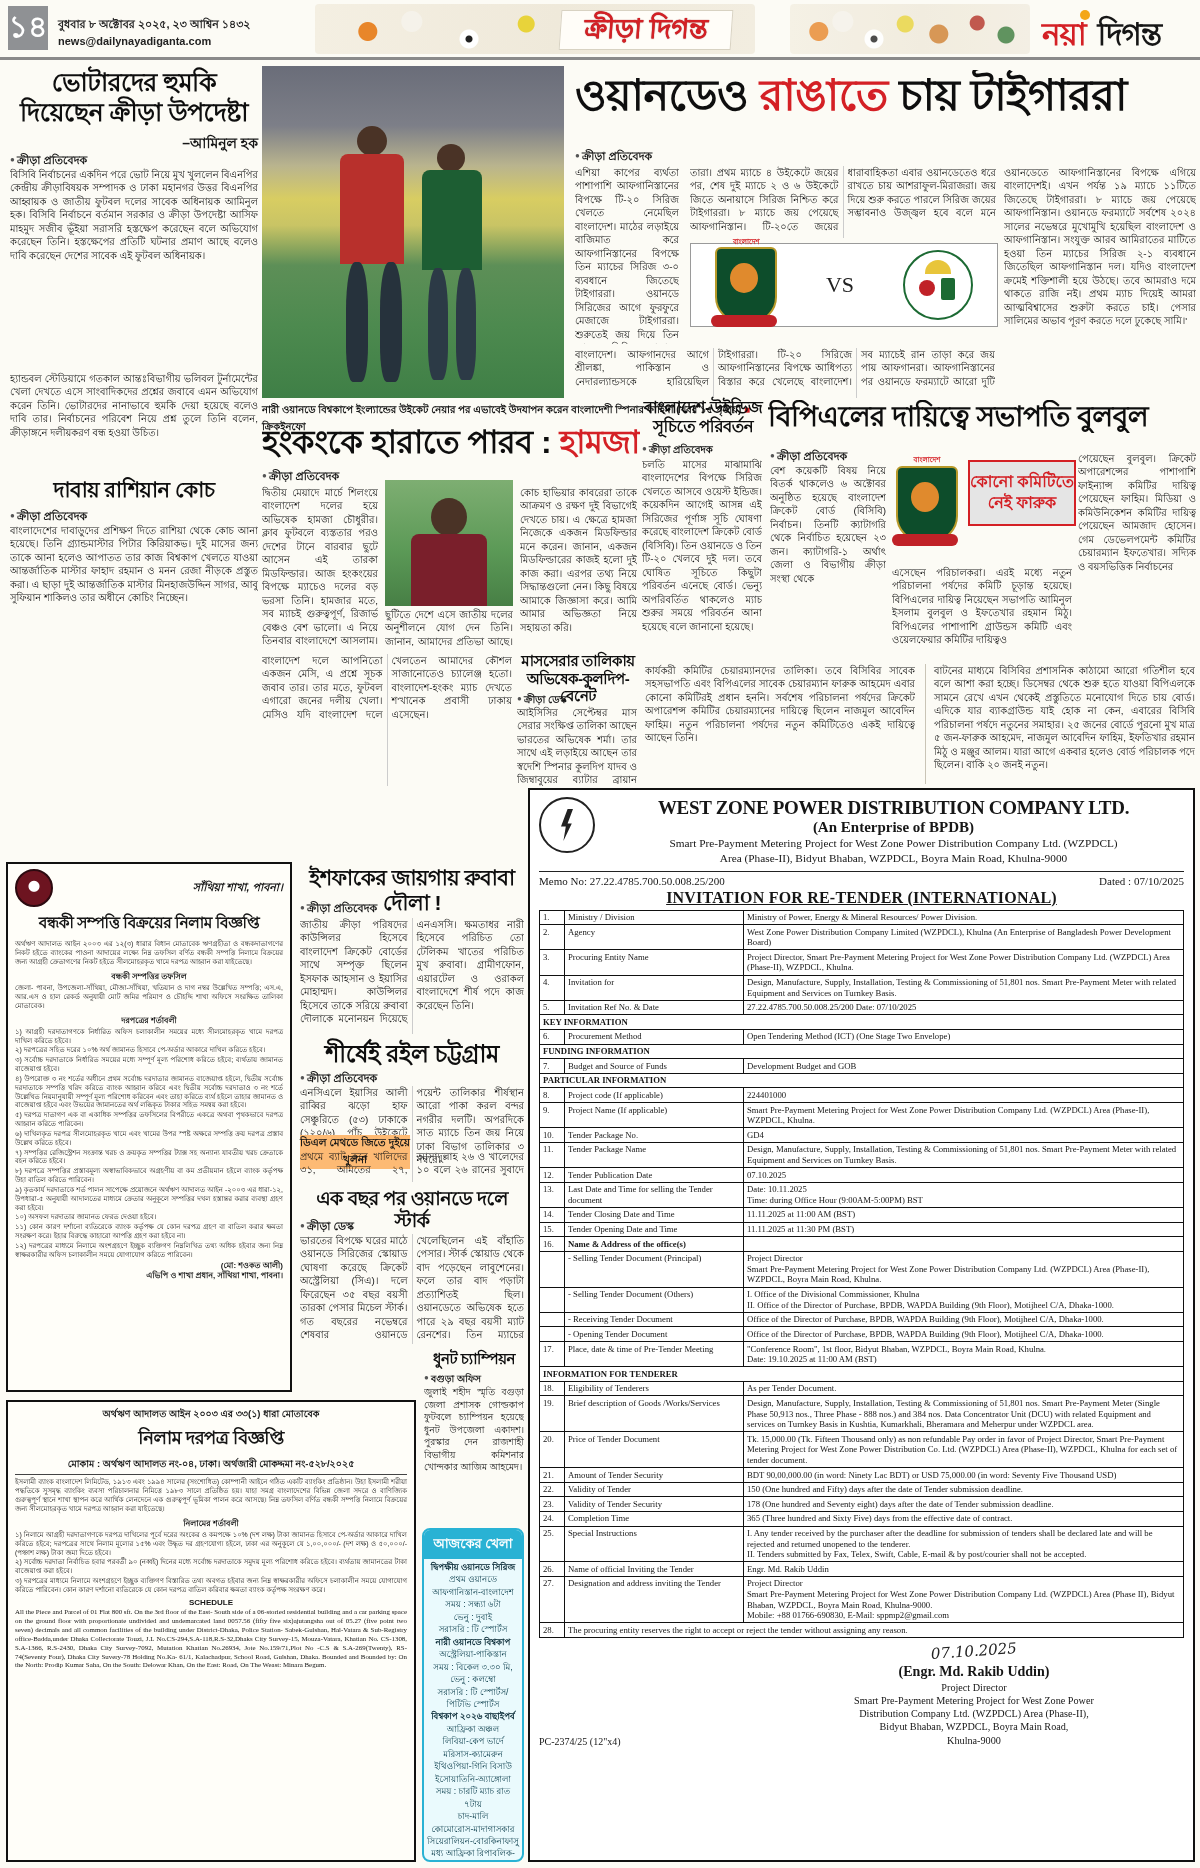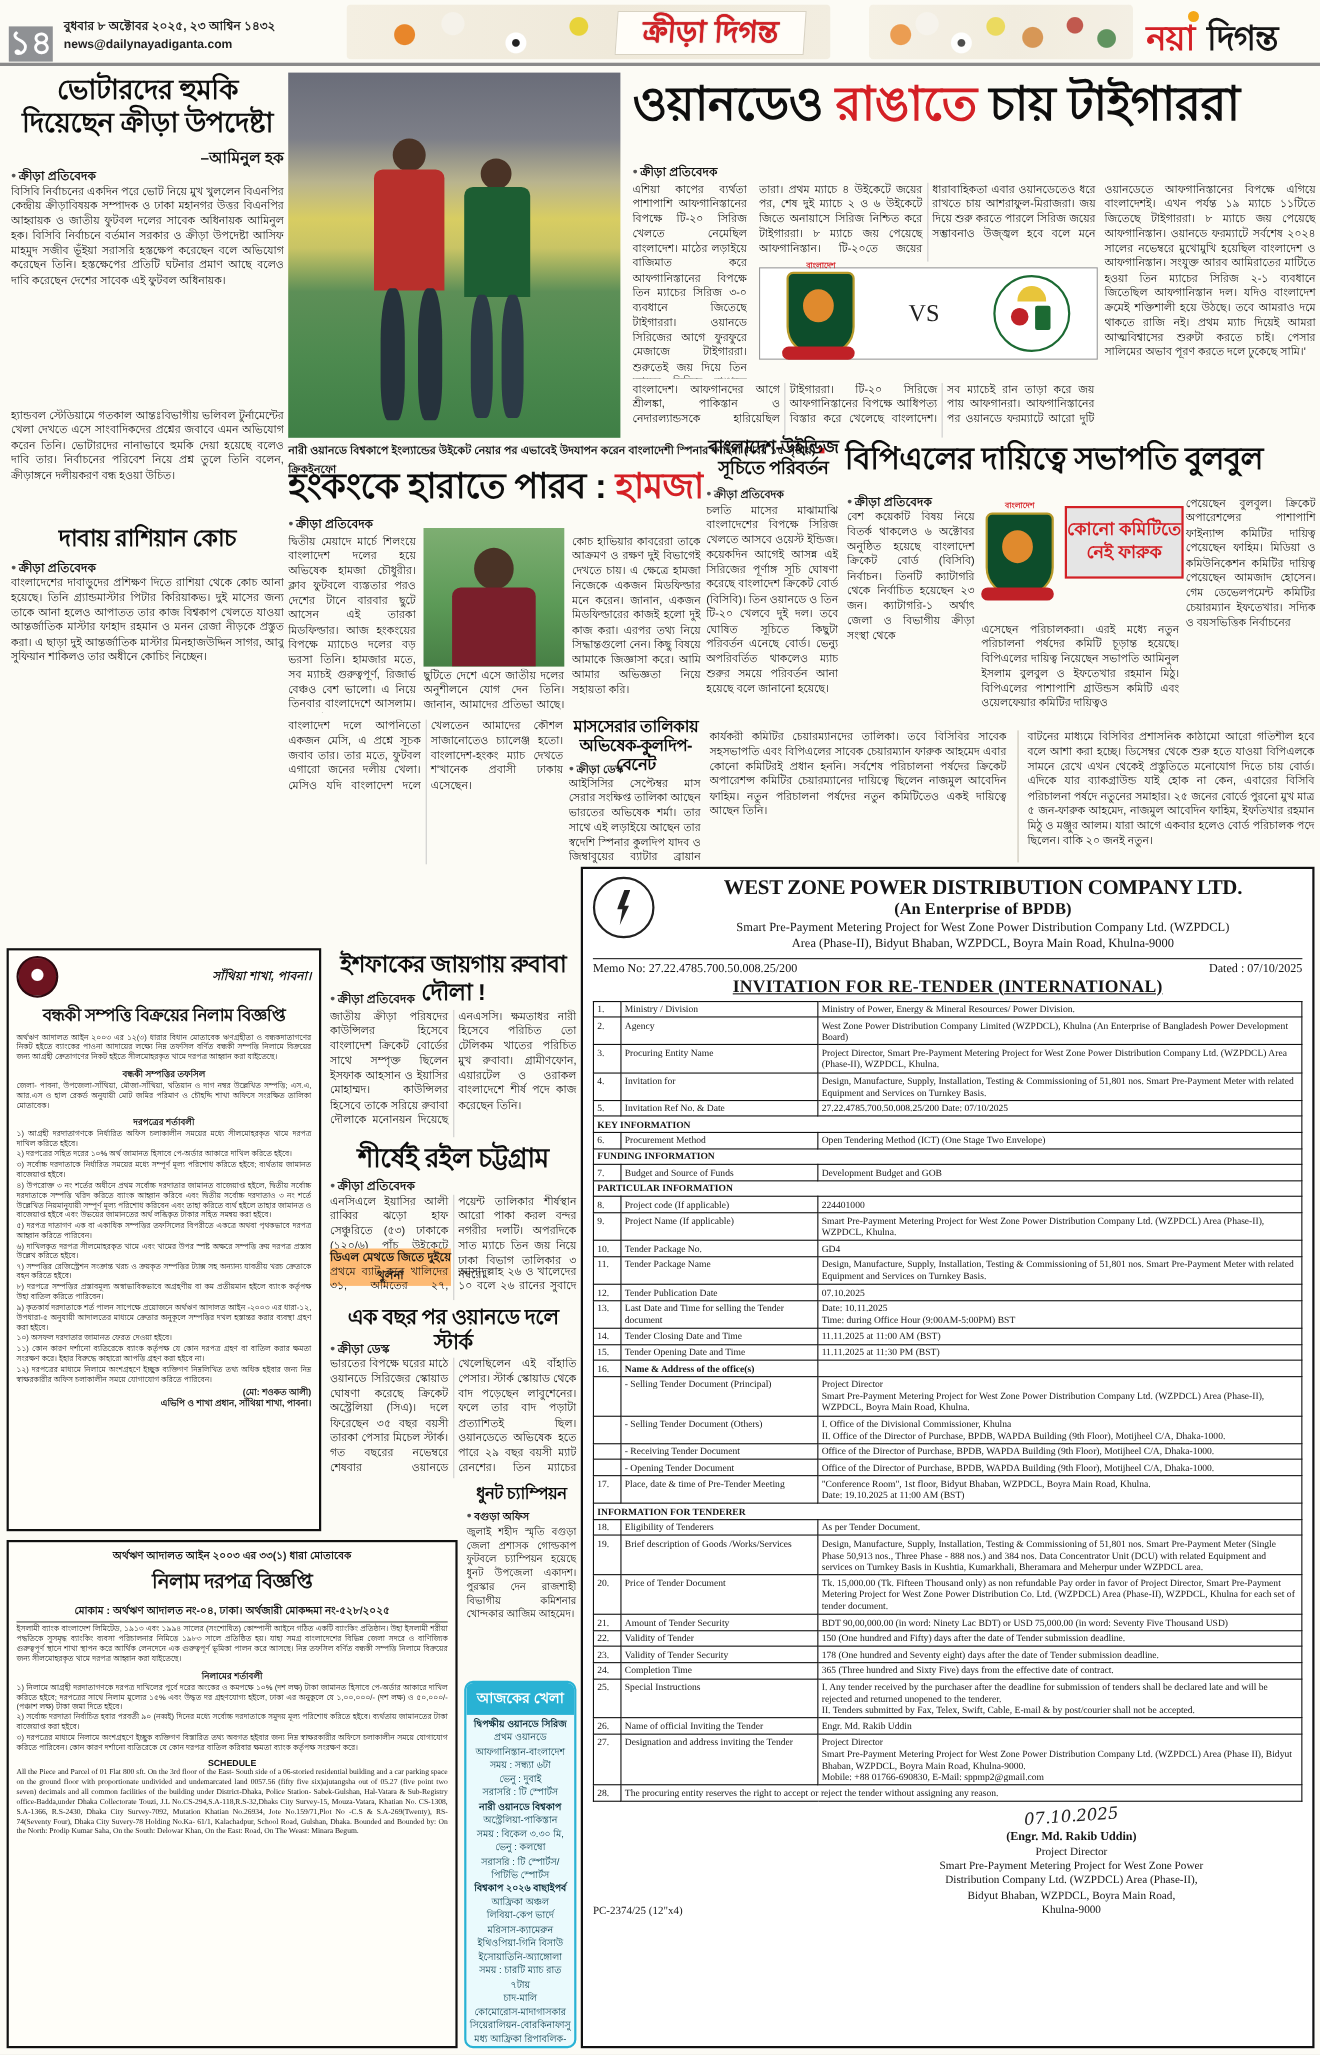--- a/index.html
+++ b/index.html
@@ -90,29 +90,29 @@
   table.ttab td{border:1px solid #111;font-size:8.7px;line-height:1.22;padding:1.5px 3px;vertical-align:top;}
   td.no{width:18px;text-align:left;}
   td.lbl{width:172px;}
   td.val{white-space:pre-line;}
   td.sec{font-weight:bold;font-size:9.2px;}
   td.hlbl{font-weight:bold;}
   .t-signwrap{display:flex;margin-top:4px;}
   .t-pc{font-size:10px;align-self:flex-end;}
   .t-sign{margin-left:auto;text-align:center;font-size:10.2px;line-height:1.3;width:420px;}
   .t-script{font-family:"DejaVu Serif",serif;font-style:italic;font-size:15px;color:#222;transform:rotate(-4deg);display:inline-block;border-bottom:1px solid transparent;}
-  .t-sname{font-weight:bold;font-size:11px;}
+  .t-sname{font-weight:bold;font-size:14px;}
   .vr{border-left:1px solid #c9c4b6;}
 </style>
 </head>
 <body>
 
 <div id="page">
 
-  <div class="abs pagenum" style="left:8px;top:24px;width:40px;height:32px;">১৪</div>
+  <div class="abs pagenum" style="left:8px;top:6px;width:40px;height:44px;">১৪</div>
   <div class="abs dateline" style="left:58px;top:16px;width:240px;">
     <div>বুধবার ৮ অক্টোবর ২০২৫, ২৩ আশ্বিন ১৪৩২</div>
     <div>news@dailynayadiganta.com</div>
   </div>
   <div class="abs collage" style="left:315px;top:4px;width:440px;height:50px;"></div>
   <div class="abs sect-title" style="left:560px;top:10px;width:170px;height:38px;">ক্রীড়া দিগন্ত</div>
   <div class="abs collage" style="left:790px;top:4px;width:240px;height:50px;opacity:.8;"></div>
   <div class="abs masthead" style="left:1042px;top:10px;">
     <span class="red">নয়া</span><span class="sun"></span><span> দিগন্ত</span>
   </div>

